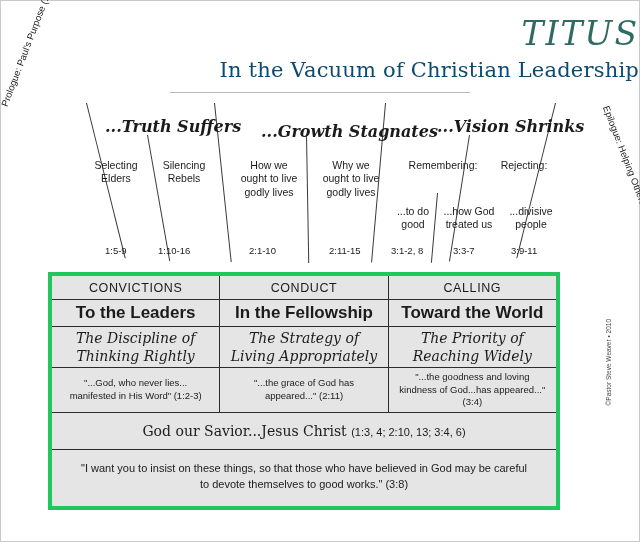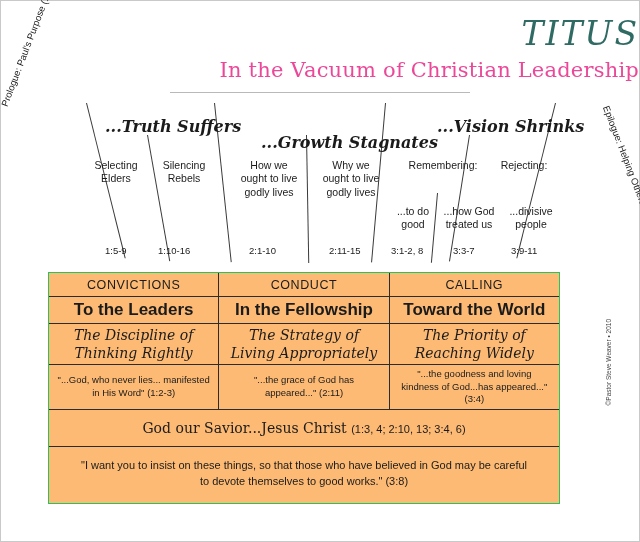--- a/index.html
+++ b/index.html
@@ -32,21 +32,21 @@
     font-family: "DejaVu Serif", serif;
     font-style: italic;
     font-size: 33px;
     letter-spacing: 2px;
     color: #2f6b63;
     line-height: 1.05;
   }
   .title-sub {
     font-family: "DejaVu Serif", serif;
     font-size: 21px;
-    color: #ec4899;
+    color: #0c4a6e;
     margin-top: 6px;
     letter-spacing: .2px;
   }
   .title-rule {
     width: 300px;
     height: 1px;
     background: #b9b9b9;
     margin: 10px auto 0 auto;
   }
 
@@ -113,23 +113,23 @@
     transform-origin: right top;
     white-space: nowrap;
   }
 
   
   .table-wrap {
     position: absolute;
     left: 47px;
     top: 271px;
     width: 512px;
-    border: 1px solid #22c55e;
+    border: 4px solid #22c55e;
     box-sizing: border-box;
-    background: #fdba74;
+    background: #e5e5e5;
   }
   .row {
     display: flex;
     border-bottom: 1px solid #2c2c2c;
   }
   .row:last-child { border-bottom: none; }
   .cell {
     flex: 1 1 0;
     border-right: 1px solid #2c2c2c;
     box-sizing: border-box;
@@ -207,21 +207,21 @@
     <div class="fan-line" style="left:213px; top:6px; height:160px; transform: rotate(-6deg);"></div>
     <div class="fan-line" style="left:384px; top:6px; height:160px; transform: rotate(5deg);"></div>
 
     <div class="fan-line" style="left:146px; top:38px; height:128px; transform: rotate(-10deg);"></div>
     <div class="fan-line" style="left:305px; top:38px; height:128px; transform: rotate(-1deg);"></div>
     <div class="fan-line" style="left:468px; top:38px; height:128px; transform: rotate(9deg);"></div>
 
     <div class="fan-line" style="left:436px; top:96px; height:70px; transform: rotate(5deg);"></div>
 
     <div class="fan-head" style="left:104px; top:20px;">...Truth Suffers</div>
-    <div class="fan-head" style="left:260px; top:36px;font-style:italic;">...Growth Stagnates</div>
+    <div class="fan-head" style="left:260px; top:25px;font-style:italic;">...Growth Stagnates</div>
     <div class="fan-head" style="left:436px; top:20px;">...Vision Shrinks</div>
 
     <div class="fan-cell" style="left:88px; top:62px; width:54px;">Selecting Elders</div>
     <div class="fan-cell" style="left:236px; top:62px; width:64px;">How we ought to live godly lives</div>
 
     <div class="fan-cell" style="left:155px; top:62px; width:56px;">Silencing Rebels</div>
     <div class="fan-cell" style="left:318px; top:62px; width:64px;">Why we ought to live godly lives</div>
 
     <div class="fan-cell" style="left:406px; top:62px; width:72px;">Remembering:</div>
     <div class="fan-cell" style="left:491px; top:62px; width:64px;">Rejecting:</div>

